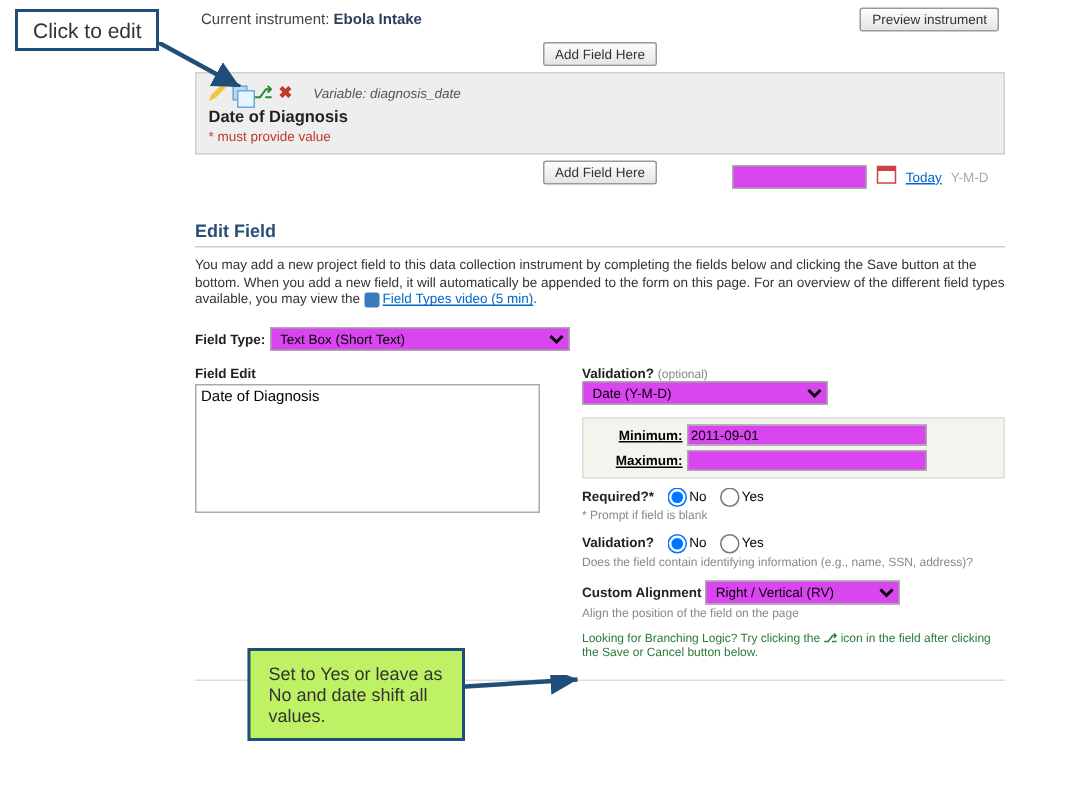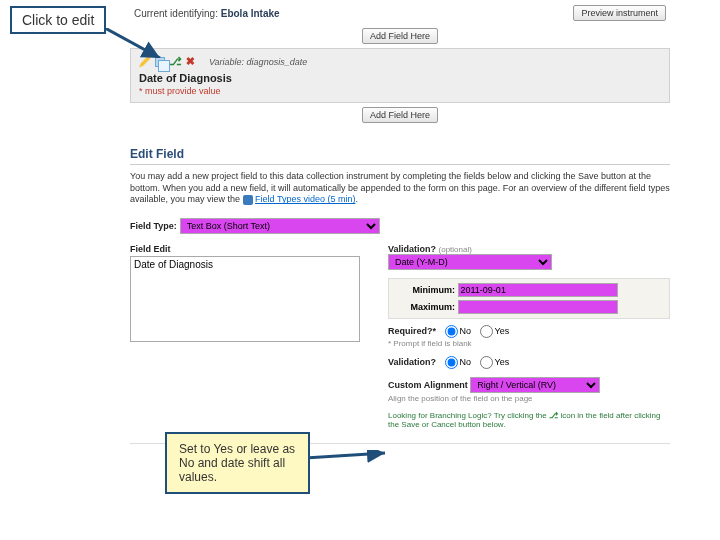--- a/index.html
+++ b/index.html
@@ -3,21 +3,21 @@
 <meta charset="utf-8">
 <style>
   * { box-sizing: border-box; margin: 0; padding: 0; }
   body { font-family: Arial, sans-serif; font-size: 10px; background: #fff; width: 720px; height: 540px; position: relative; overflow: hidden; }
   
   
   .callout-top { position: absolute; left: 10px; top: 6px; background: #fff; border: 2px solid #1f4e79; padding: 4px 10px; font-size: 14px; color: #333; z-index: 10; }
   .callout-top-arrow { position: absolute; left: 105px; top: 28px; width: 60px; height: 30px; z-index: 9; }
   
   
-  .callout-bottom { position: absolute; left: 165px; top: 432px; background: #fef9c3; border: 2px solid #1f4e79; padding: 8px 12px; font-size: 12px; color: #333; width: 145px; z-index: 10; }
+  .callout-bottom { position: absolute; left: 165px; top: 432px; background: #bef264; border: 2px solid #1f4e79; padding: 8px 12px; font-size: 12px; color: #333; width: 145px; z-index: 10; }
   .callout-bottom-arrow { position: absolute; left: 305px; top: 450px; z-index: 9; }
   
   
   .wrapper { position: absolute; left: 130px; top: 2px; width: 540px; }
   
   
   .header-row { display: flex; justify-content: space-between; align-items: center; padding: 3px 4px; font-size: 10px; }
   .header-row .ci { font-size: 10px; color: #444; }
   .header-row .ci b { color: #2a3f5a; }
   .btn-generic { background: linear-gradient(#fdfdfd,#e5e5e5); border: 1px solid #999; border-radius: 2px; padding: 2px 7px; font-size: 9px; cursor: pointer; color: #333; }
@@ -60,21 +60,21 @@
   
   .right-col { font-size: 9px; }
   .right-col .row { margin-bottom: 8px; }
   .right-col .lbl { font-weight: bold; color:#222; }
   .right-col input[type=text] { width: 160px; }
   .right-col select { width: 164px; }
   .red-star { color: #c0392b; }
   .radio-row input { vertical-align: middle; margin: 0 2px 0 6px; }
   .help-note { font-size: 8px; color: #888; }
   .minmax { background: #f4f3ee; border:1px solid #ddd; padding: 4px 6px; margin: 6px 0; }
-  .minmax .mlbl { display:inline-block; width:60px; font-weight:bold; text-align:right; font-size:9px; }
+  .minmax .mlbl { display:inline-block; width:60px; font-weight:bold; text-align:right; font-size:9px;text-decoration:underline; }
   .minmax input { width: 80px; }
   
   .footer { text-align: right; padding: 6px 4px 0; border-top: 1px solid #ddd; margin-top: 6px; }
 </style>
 </head>
 <body>
 
 <div class="callout-top">Click to edit</div>
 <svg class="callout-top-arrow" width="70" height="40">
   <defs>
@@ -91,38 +91,49 @@
       <marker id="ah2" markerWidth="8" markerHeight="8" refX="6" refY="3" orient="auto">
         <path d="M0,0 L6,3 L0,6 Z" fill="#1f4e79"></path>
       </marker>
     </defs>
   <line x1="0" y1="8" x2="80" y2="3" stroke="#1f4e79" stroke-width="3" marker-end="url(#ah2)"></line>
 </svg>
 
 <div class="wrapper">
 
   <div class="header-row">
-    <span class="ci"><span>Current identifying:</span> <b>Ebola Intake</b></span>
+    <span class="ci"><span>Current instrument:</span> <b>Ebola Intake</b></span>
     <button class="btn-generic">Preview instrument</button>
   </div>
 
   <div class="add-field-row">
     <button class="btn-generic">Add Field Here</button>
   </div>
 
   <div class="field-block" style="position:relative;">
     <div class="field-icons">
       <span class="ic ic-pencil"></span>
       <span class="ic ic-copy"></span>
       <span class="ic-branch">⎇</span>
       <span class="ic-del">✖</span>
       <span class="var-label"><span>Variable:</span> <span>diagnosis_date</span></span>
     </div>
     <div class="bold-label">Date of Diagnosis</div>
     <div class="must-provide">* must provide value</div>
+    <div class="date-input-row">
+      <input type="text" class="date-input" style="">
+      <span class="cal-icon">
+        <svg viewBox="0 0 14 14">
+            <rect x="1" y="2" width="12" height="11" fill="#fff" stroke="#c44" stroke-width="1"></rect>
+            <rect x="1" y="2" width="12" height="3" fill="#c44"></rect>
+          </svg>
+      </span>
+      <span class="today-link">Today</span>
+      <span class="hint">Y-M-D</span>
+    </div>
   </div>
 
   <div class="add-field-row">
     <button class="btn-generic">Add Field Here</button>
   </div>
 
   <div class="panel">
     <div class="panel-title">Edit Field</div>
     <div class="panel-desc">
       <span>You may add a new project field to this data collection instrument by completing the fields below and clicking the Save button at the bottom. When you add a new field, it will automatically be appended to the form on this page. For an overview of the different field types available, you may view the </span><span class="vid-icon"></span> <a href="#">Field Types video (5 min)</a>.
@@ -159,20 +170,21 @@
           <span class="lbl">Required?*</span>
           <input type="radio" name="req" checked="" style=""><span>No</span>
           <input type="radio" name="req" style=""><span>Yes</span><br>
           <span class="help-note red-star">* Prompt if field is blank</span>
         </div>
 
         <div class="row radio-row">
           <span class="lbl">Validation?</span>
           <input type="radio" name="idf" checked="" style=""><span>No</span>
           <input type="radio" name="idf" style=""><span>Yes</span><br>
+          <span class="help-note">Does the field contain identifying information (e.g., name, SSN, address)?</span>
         </div>
 
         <div class="row">
           <span class="lbl">Custom Alignment</span>
           <select style="width:130px;"><option>Right / Vertical (RV)</option></select><br>
           <span class="help-note">Align the position of the field on the page</span>
         </div>
 
 
         <div class="row" style="color:#2a7a3a; font-size:8px;">

